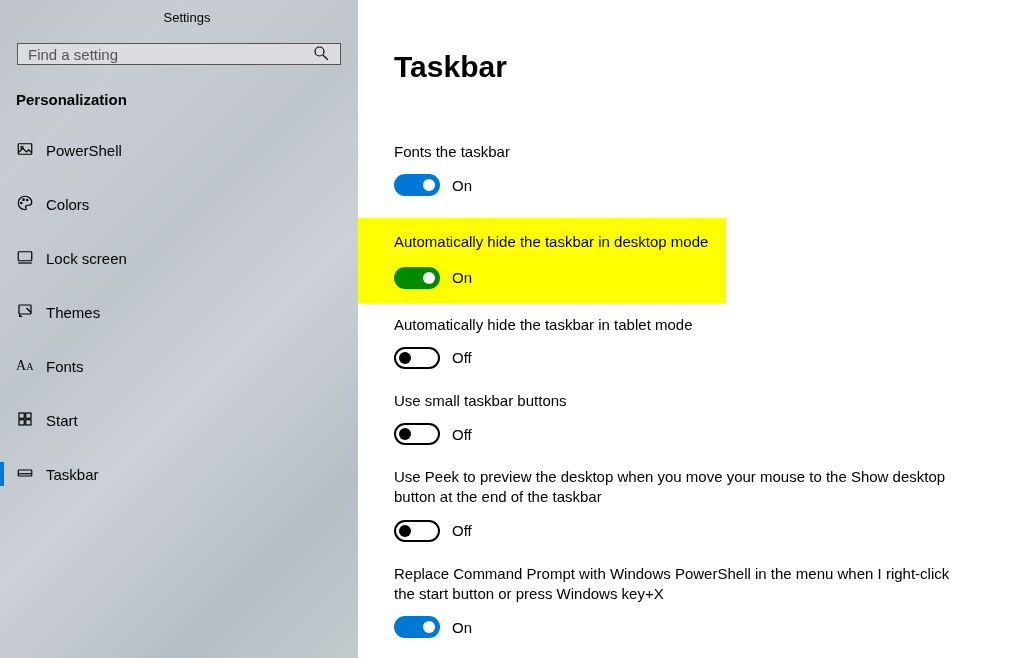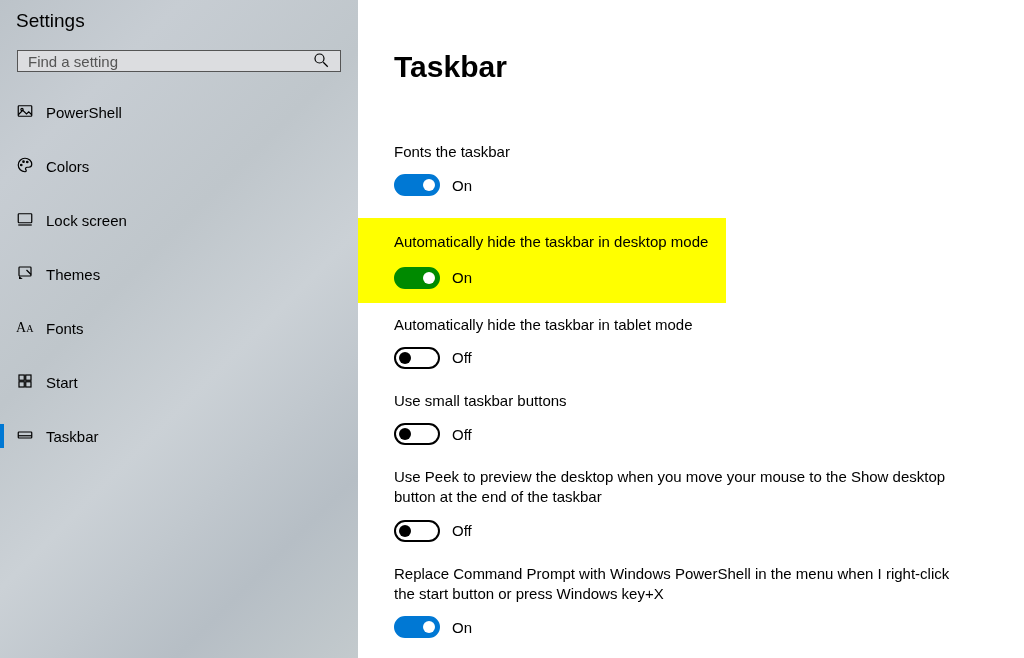--- a/index.html
+++ b/index.html
@@ -8,21 +8,21 @@
 
   
   .sidebar {
     width: 358px;
     height: 100%;
     background: linear-gradient(135deg,
       #bcc3c9 0%, #c7cdd3 18%, #bfc6cb 40%, #cbd1d6 58%, #b6bec5 82%, #c3cacd 100%);
     padding: 10px 0 0 0;
     position: relative;
   }
-  .app-title { font-size: 19px; padding: 0 0 18px 16px; }
+  .app-title { font-size: 13px; padding: 0 0 18px 16px; text-align: center; }
   .nav-row {
     display: flex; align-items: center;
     height: 44px;
     padding: 0 16px;
     font-size: 15px;
     cursor: pointer;
     position: relative;
   }
   .nav-row .icon { width: 30px; display: inline-block; text-align: left; font-size: 17px; color: #000; line-height: 1; }
   .nav-row.selected::before {
@@ -104,20 +104,21 @@
       <input class="search-input" placeholder="Find a setting" style="">
       <span class="search-icon">
         <svg viewBox="0 0 24 24">
             <circle cx="10" cy="10" r="6"></circle>
             <line x1="15" y1="15" x2="21" y2="21"></line>
           </svg>
       </span>
     </div>
   </div>
 
+  <div class="section-title">Personalization</div>
 
   <div class="nav-list">
 
     <div class="nav-row">
       <span class="icon">
         <svg viewBox="0 0 24 24">
             <rect x="3" y="5" width="18" height="14" rx="1"></rect>
             <circle cx="8" cy="10" r="1.5"></circle>
             <path d="M3 17 L9 11 L14 16 L17 13 L21 17"></path>
           </svg>

